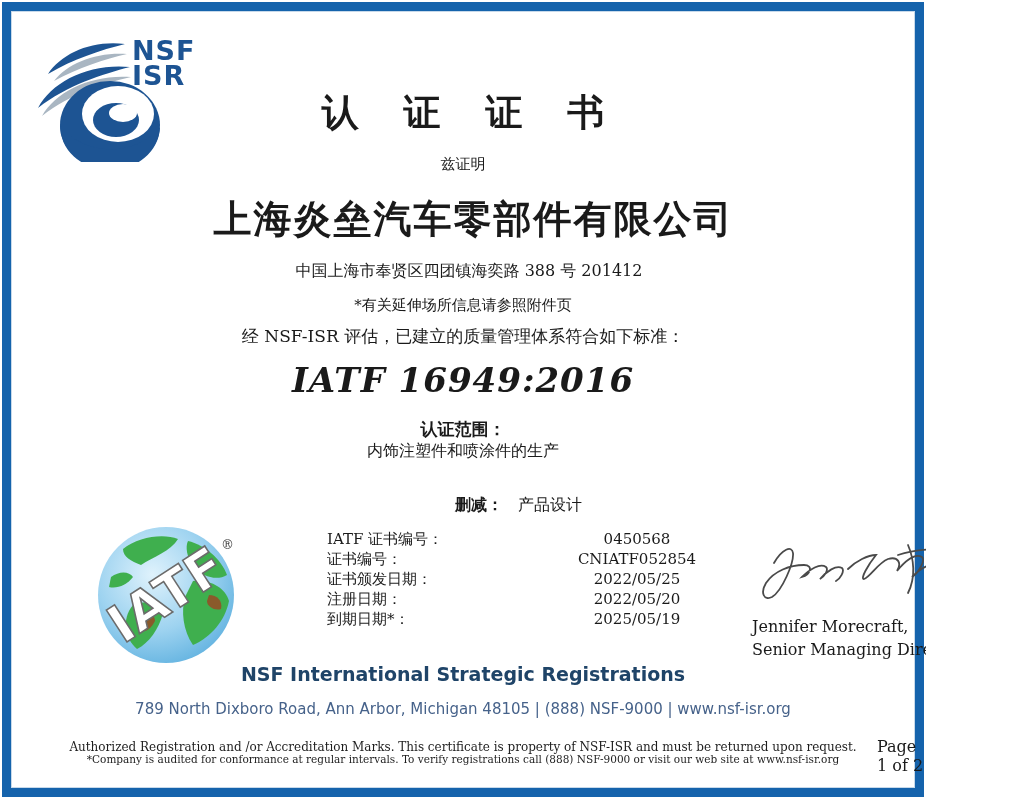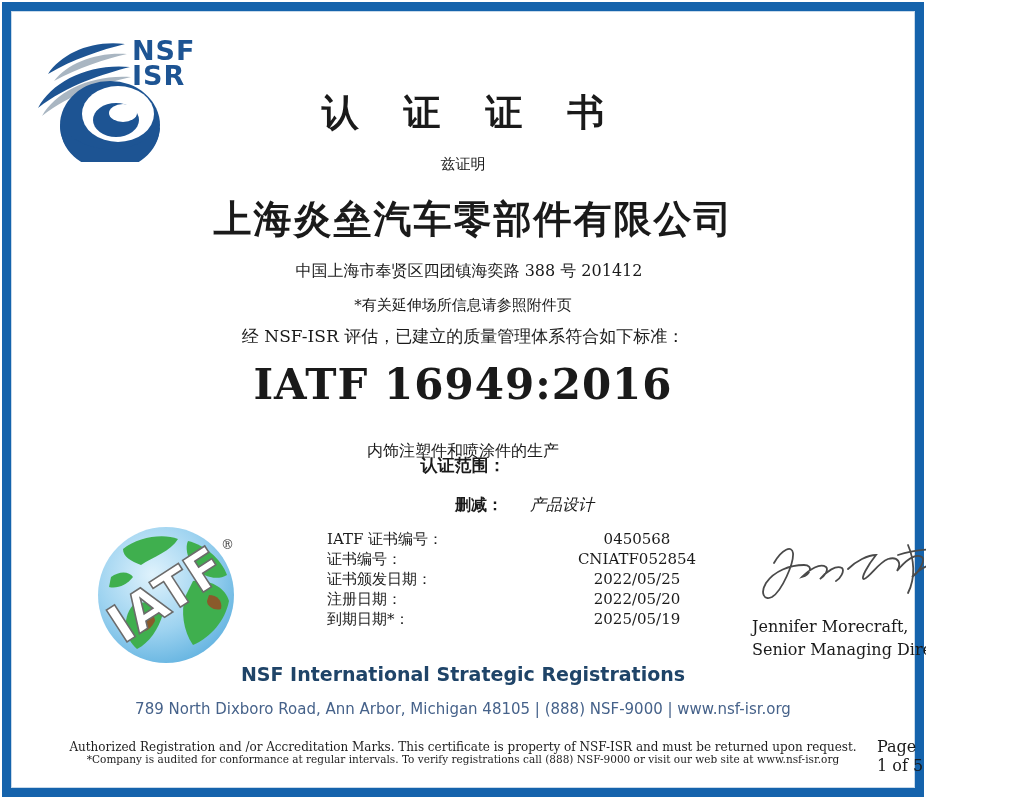--- a/index.html
+++ b/index.html
@@ -8,26 +8,26 @@
   .cert-border{position:absolute;inset:2px;border:9px solid #1563ac;}
   .cert-border::after{content:"";position:absolute;inset:0;border:1px solid #c7d9ea;}
   .center-line{position:absolute;left:0;right:0;text-align:center;}
 
   .cert-title{top:88px;font-size:37px;font-weight:600;letter-spacing:16px;text-indent:16px;}
   .certify{top:155px;font-size:15px;}
   .company{top:194px;font-size:38px;font-weight:600;letter-spacing:2px;padding-left:21px;}
   .address{top:261px;font-size:16px;padding-left:12px;}
   .ext-note{top:296px;font-size:15px;}
   .assess{top:325px;font-size:17px;}
-  .standard{top:360px;font-size:42px;font-weight:bold;letter-spacing:1px;}
-  .scope-label{top:418px;font-size:17px;font-weight:bold;font-family:Liberation Mono, monospace;margin-top:36px;}
+  .standard{top:360px;font-size:34px;font-weight:bold;letter-spacing:1px;font-style:italic;}
+  .scope-label{top:418px;font-size:17px;font-weight:bold;font-family:Liberation Mono, monospace;}
   .scope-text{top:441px;font-size:16px;}
   .exclusion{position:absolute;left:455px;top:495px;font-size:16px;}
   .exclusion .ex-label{font-weight:bold;font-family:"DejaVu Sans","Liberation Sans",sans-serif;}
-  .exclusion .ex-text{margin-left:22px;font-style:italic;}
+  .exclusion .ex-text{margin-left:10px;}
 
   .nsf-logo{position:absolute;left:30px;top:32px;width:200px;height:130px;}
   .nsf-logo .words{position:absolute;left:102px;top:6px;color:#1d5493;
         font-family:"DejaVu Sans","Liberation Sans",sans-serif;font-weight:bold;
         font-size:27px;line-height:25px;letter-spacing:1px;}
 
   .details{position:absolute;left:327px;top:530px;width:460px;font-size:15px;}
   .detail-row{position:relative;height:20px;}
   .detail-label{position:absolute;left:0;white-space:nowrap;}
   .detail-value{position:absolute;left:180px;width:260px;text-align:center;white-space:nowrap;}
@@ -147,14 +147,14 @@
       </g>
     </svg>
     <div class="sig-name">Jennifer Morecraft,</div>
     <div class="sig-name">Senior Managing Director</div>
   </div>
 
   <div class="center-line org-name">NSF International Strategic Registrations</div>
   <div class="center-line org-address">789 North Dixboro Road, Ann Arbor, Michigan 48105 | (888) NSF-9000 | www.nsf-isr.org</div>
   <div class="center-line fine1">Authorized Registration and /or Accreditation Marks. This certificate is property of NSF-ISR and must be returned upon request.</div>
   <div class="center-line fine2">*Company is audited for conformance at regular intervals. To verify registrations call (888) NSF-9000 or visit our web site at www.nsf-isr.org</div>
-  <div class="page-num">Page 1 of 5</div>
+  <div class="page-num">Page 1 of 2</div>
 </div>
 
 </body></html>

